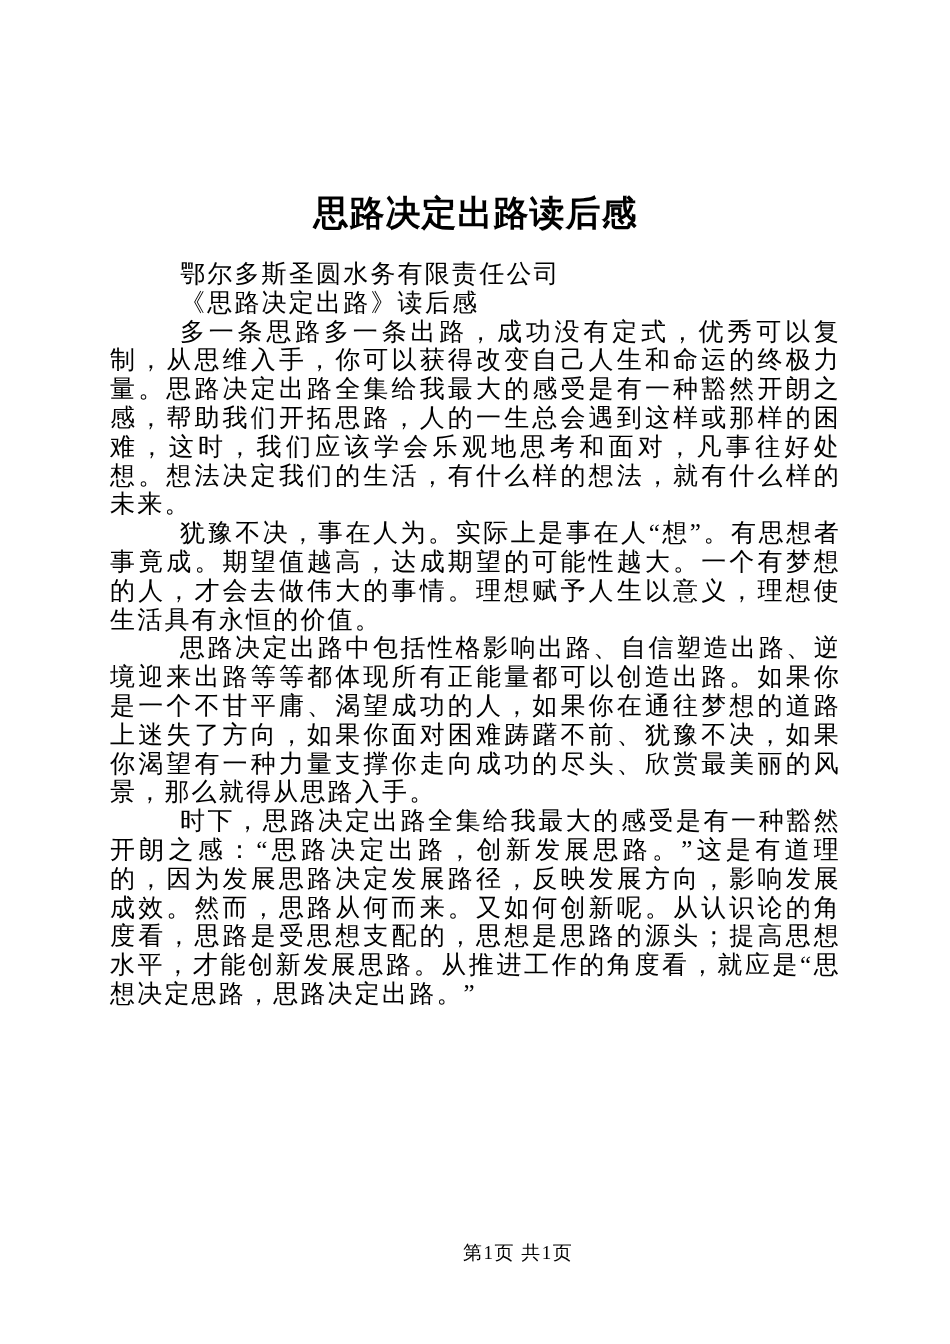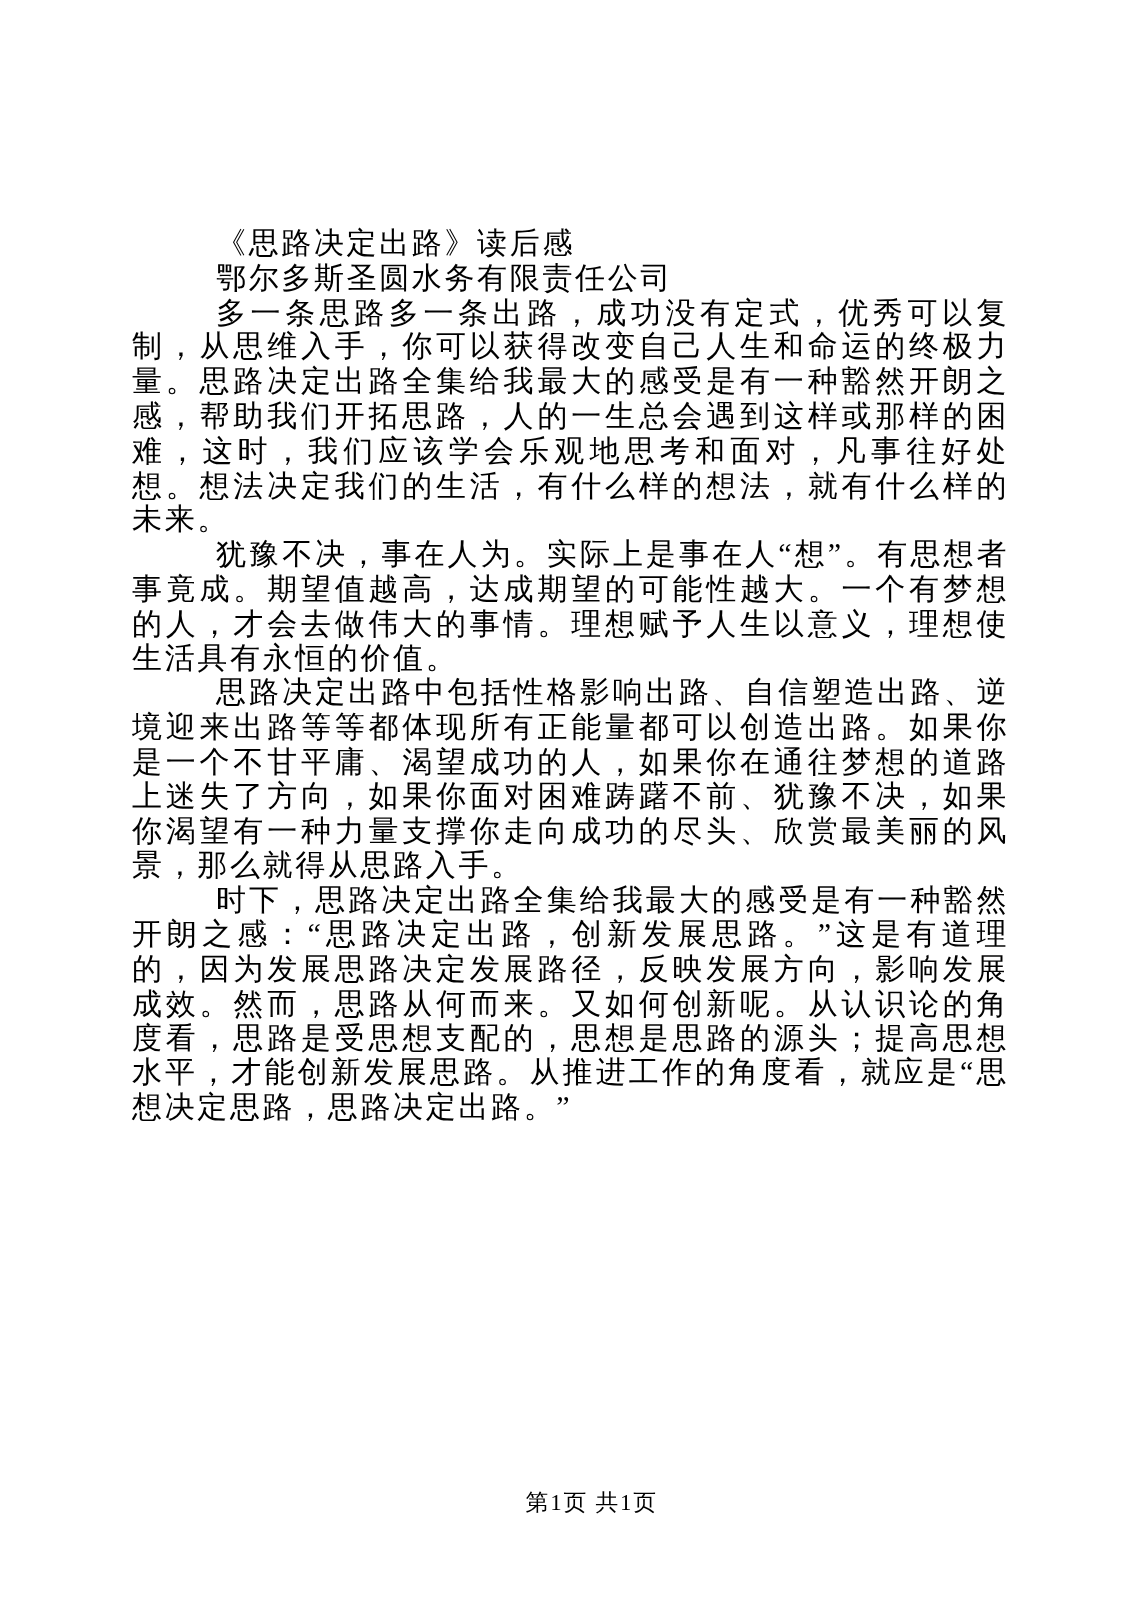--- a/index.html
+++ b/index.html
@@ -38,37 +38,38 @@
     letter-spacing: 2.2px;
     text-indent: 70px;
     text-align: justify;
     text-justify: inter-ideograph;
   }
   .intro-line {
     text-align: left;
   }
   .page-footer {
     position: absolute;
-    left: 438px;
+    left: 463px;
     top: 1240px;
     font-size: 19px;
     line-height: 26px;
     letter-spacing: 1.5px;
     color: #000000;
   }
 </style>
 </head>
 <body>
 
 <div class="page">
   <div class="content">
+    <h1 class="doc-title">思路决定出路读后感</h1>
+
+    <p class="para intro-line">鄂尔多斯圣圆水务有限责任公司</p>
 
     <p class="para intro-line">《思路决定出路》读后感</p>
-
-    <p class="para intro-line">鄂尔多斯圣圆水务有限责任公司</p>
 
     <p class="para">多一条思路多一条出路，成功没有定式，优秀可以复制，从思维入手，你可以获得改变自己人生和命运的终极力量。思路决定出路全集给我最大的感受是有一种豁然开朗之感，帮助我们开拓思路，人的一生总会遇到这样或那样的困难，这时，我们应该学会乐观地思考和面对，凡事往好处想。想法决定我们的生活，有什么样的想法，就有什么样的未来。</p>
 
     <p class="para">犹豫不决，事在人为。实际上是事在人“想”。有思想者事竟成。期望值越高，达成期望的可能性越大。一个有梦想的人，才会去做伟大的事情。理想赋予人生以意义，理想使生活具有永恒的价值。</p>
 
     <p class="para">思路决定出路中包括性格影响出路、自信塑造出路、逆境迎来出路等等都体现所有正能量都可以创造出路。如果你是一个不甘平庸、渴望成功的人，如果你在通往梦想的道路上迷失了方向，如果你面对困难踌躇不前、犹豫不决，如果你渴望有一种力量支撑你走向成功的尽头、欣赏最美丽的风景，那么就得从思路入手。</p>
 
     <p class="para">时下，思路决定出路全集给我最大的感受是有一种豁然开朗之感：“思路决定出路，创新发展思路。”这是有道理的，因为发展思路决定发展路径，反映发展方向，影响发展成效。然而，思路从何而来。又如何创新呢。从认识论的角度看，思路是受思想支配的，思想是思路的源头；提高思想水平，才能创新发展思路。从推进工作的角度看，就应是“思想决定思路，思路决定出路。”</p>
 
   </div>

